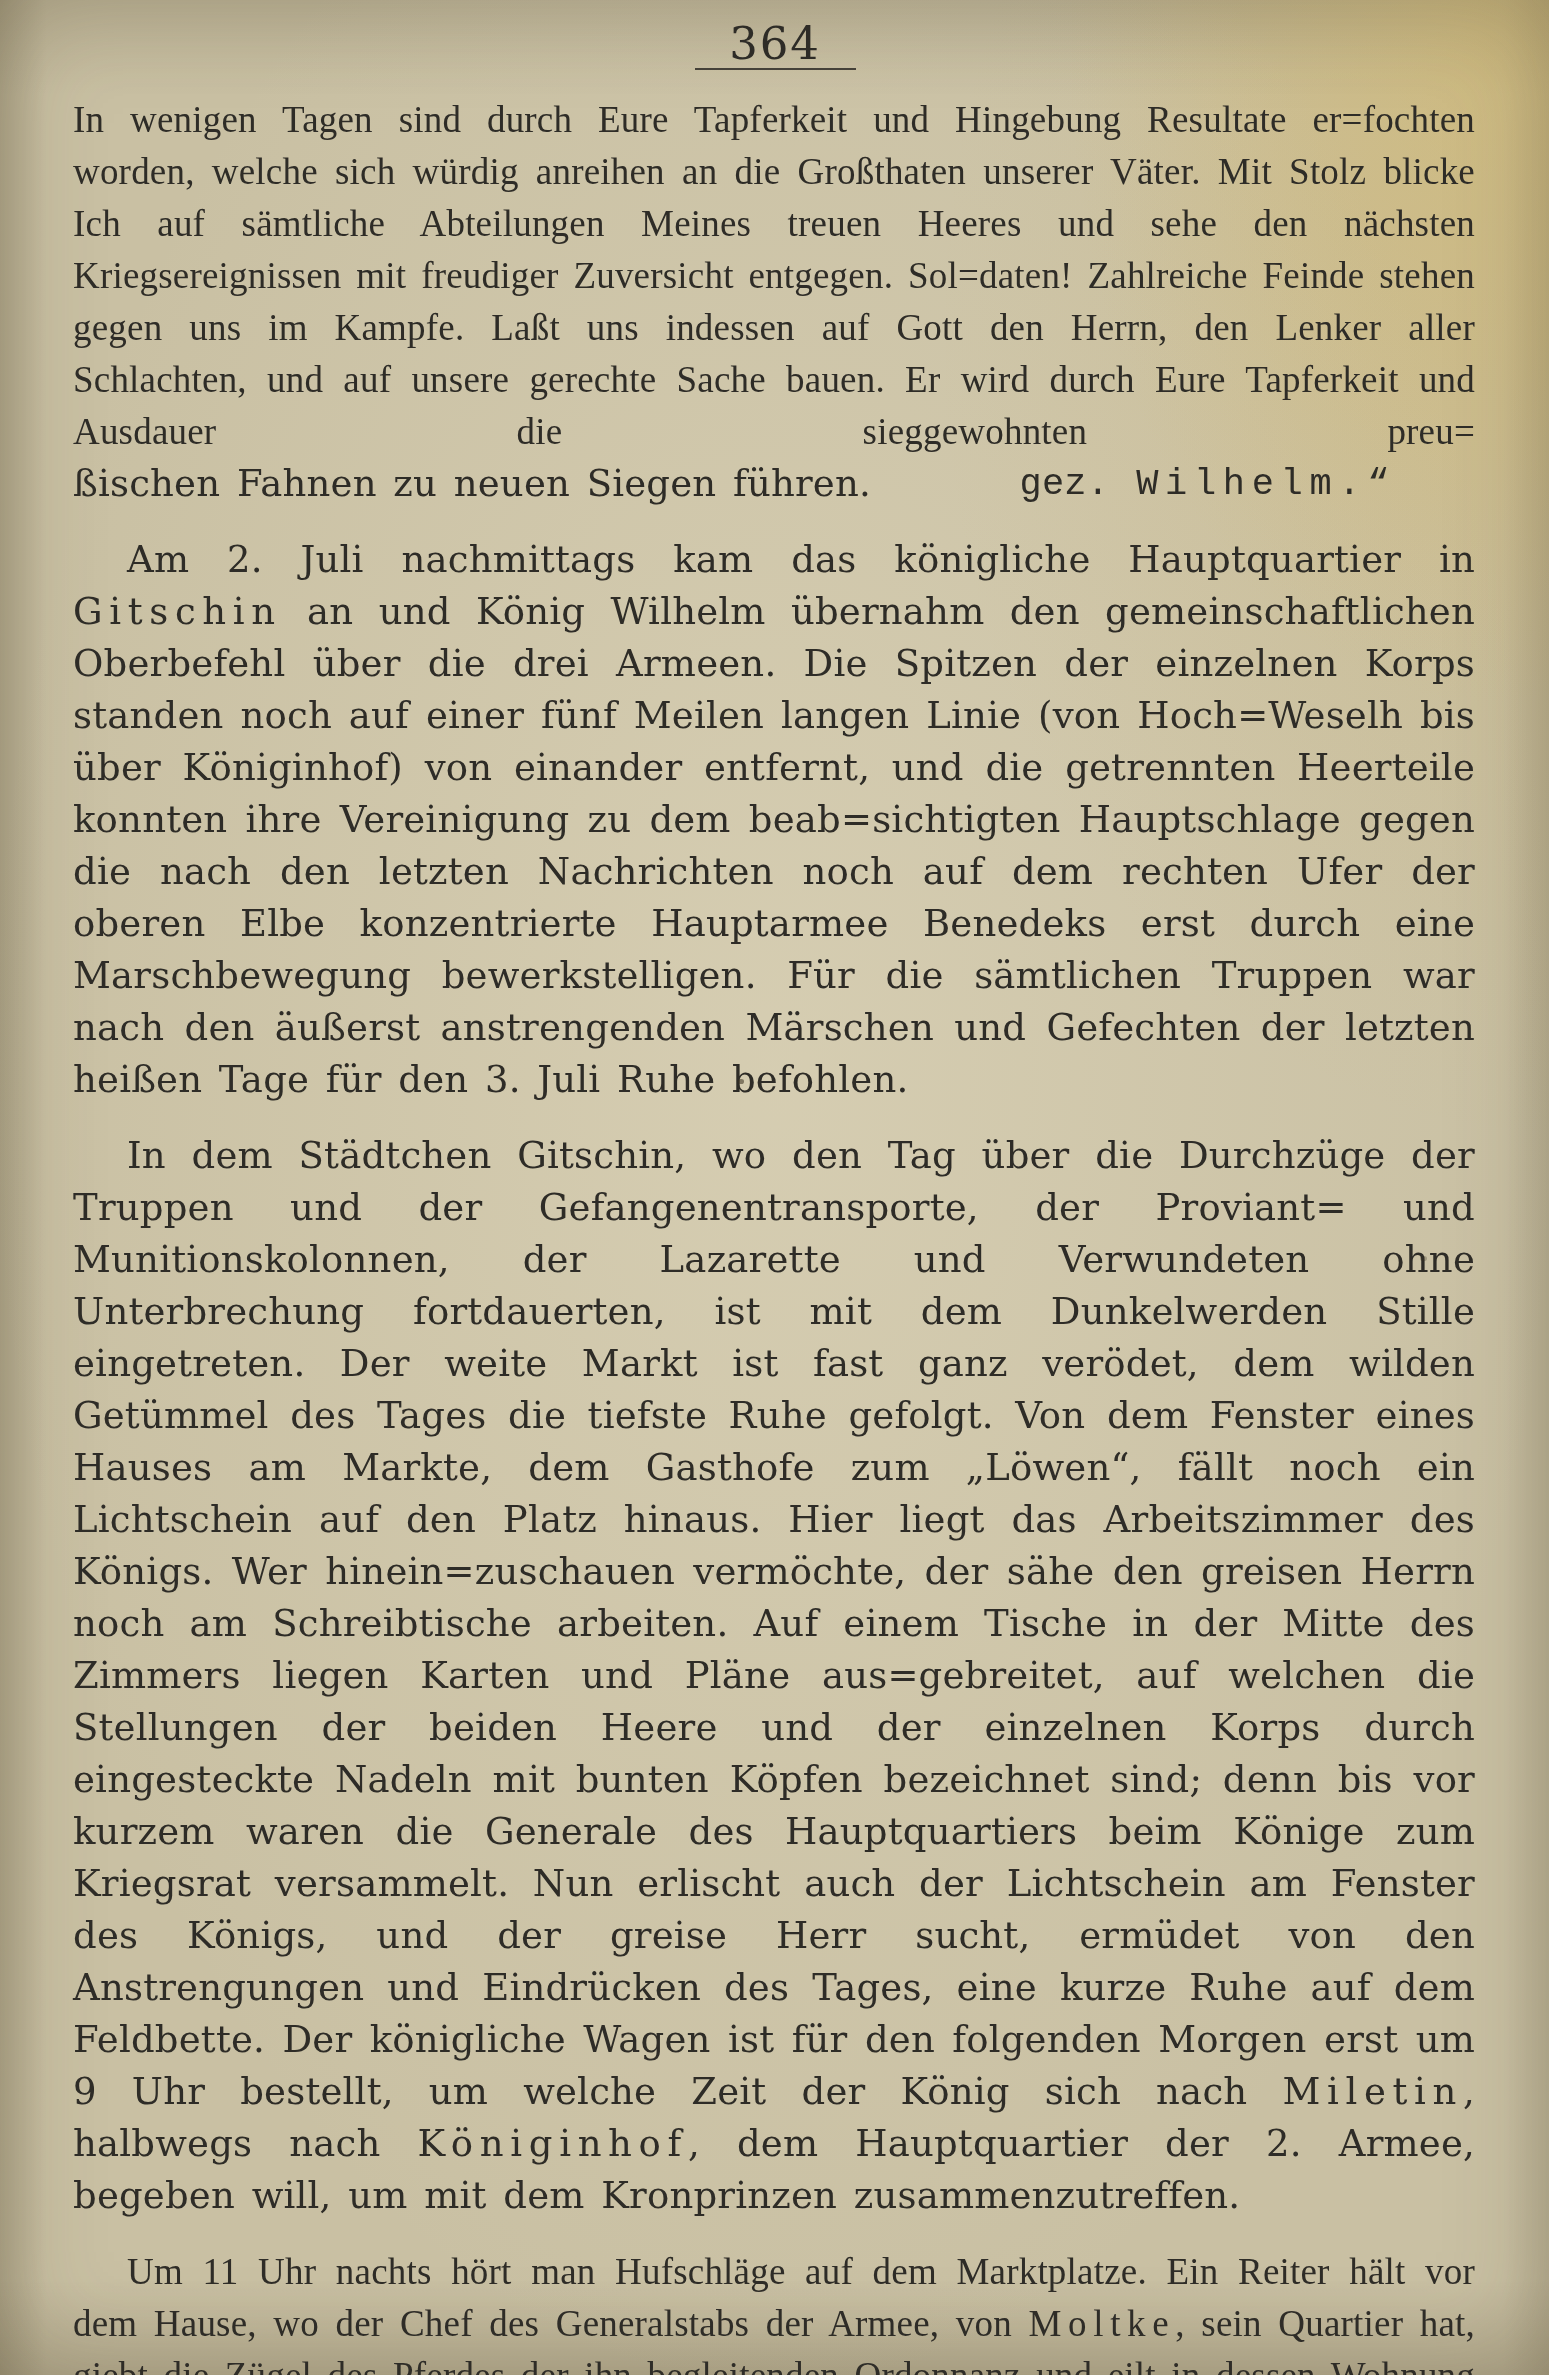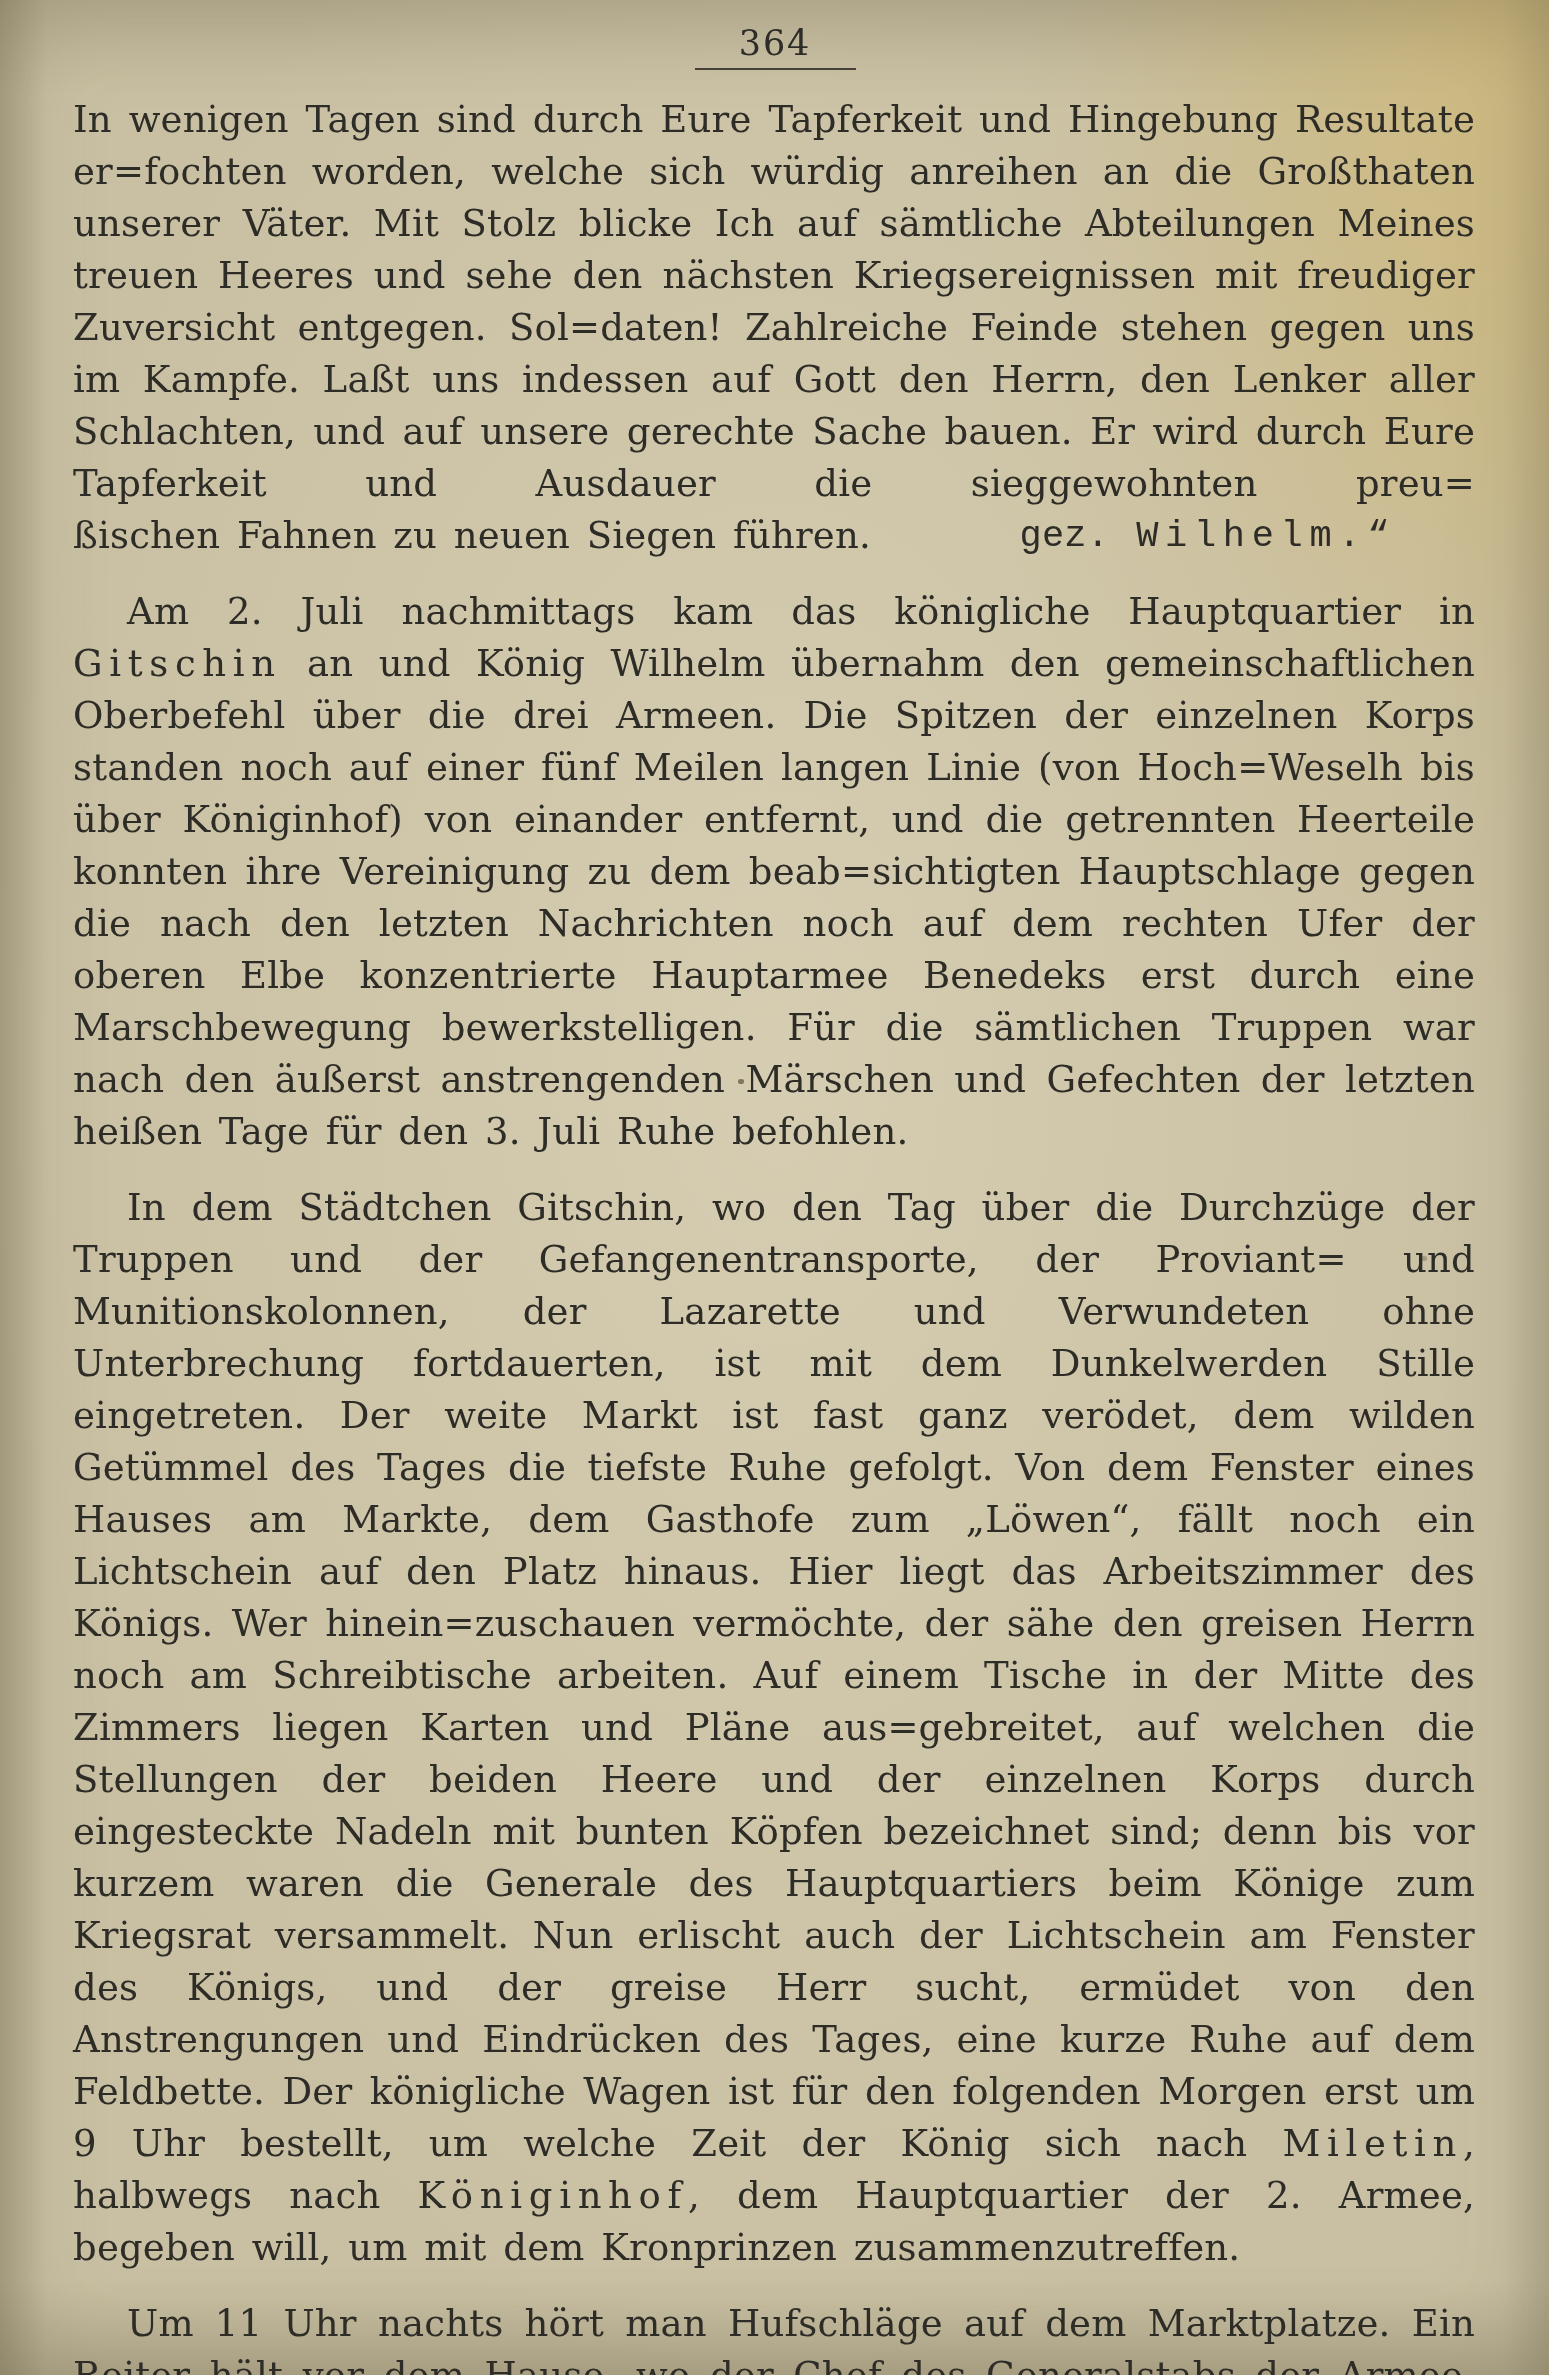--- a/index.html
+++ b/index.html
@@ -26,21 +26,21 @@
       linear-gradient(0deg, rgba(80,70,45,0.16), rgba(80,70,45,0) 4%, rgba(80,70,45,0) 96%, rgba(80,70,45,0.10)),
       var(--paper);
     box-shadow: inset 0 0 103px rgba(74,64,38,0.28);
   }
 
   .page-header{
     padding-top:22.5px;
     text-align:center;
   }
   .page-number{
-    font-size:35px;
+    font-size:45px;
     line-height:41px;
     letter-spacing:1.9px;
     color:var(--ink);
   }
   .page-rule{
     width:161px;
     height:1.9px;
     background:rgba(46,44,39,0.85);
     margin:4.7px auto 0 auto;
   }
@@ -48,21 +48,21 @@
   .page-body{
     margin:24px 75px 0 73px;
     font-size:37px;
     line-height:52px;
     text-align:justify;
     word-spacing:4.7px;
     letter-spacing:0.2px;
   }
   p.para{margin:0;padding:0;}
   p.indent{text-indent:54px;margin-top:24px;}
-  .justify-last{text-align-last:justify;}
+  .justify-last{text-align-last:justify;font-family:Liberation Serif, serif;}
 
   .closing-line{
     display:flex;
     justify-content:space-between;
     align-items:center;
   }
   .closing-right{
     white-space:nowrap;
     padding-right:79px;
     font-family:Liberation Mono, monospace;

